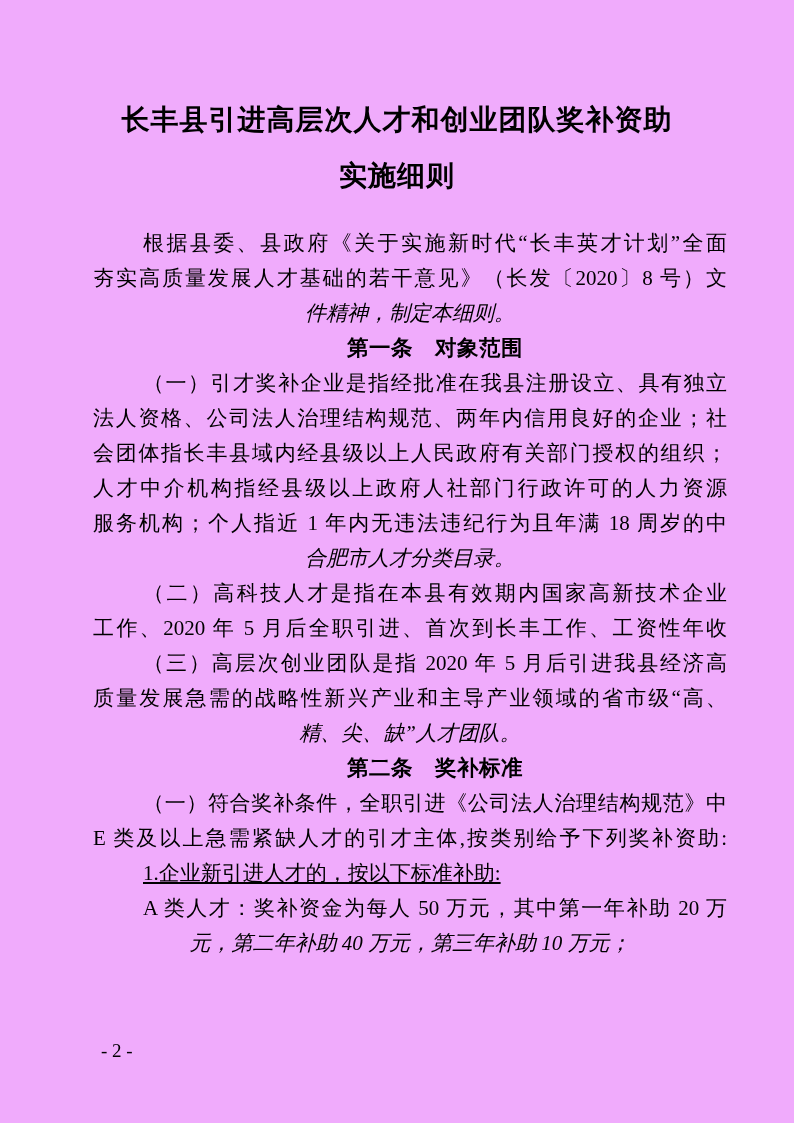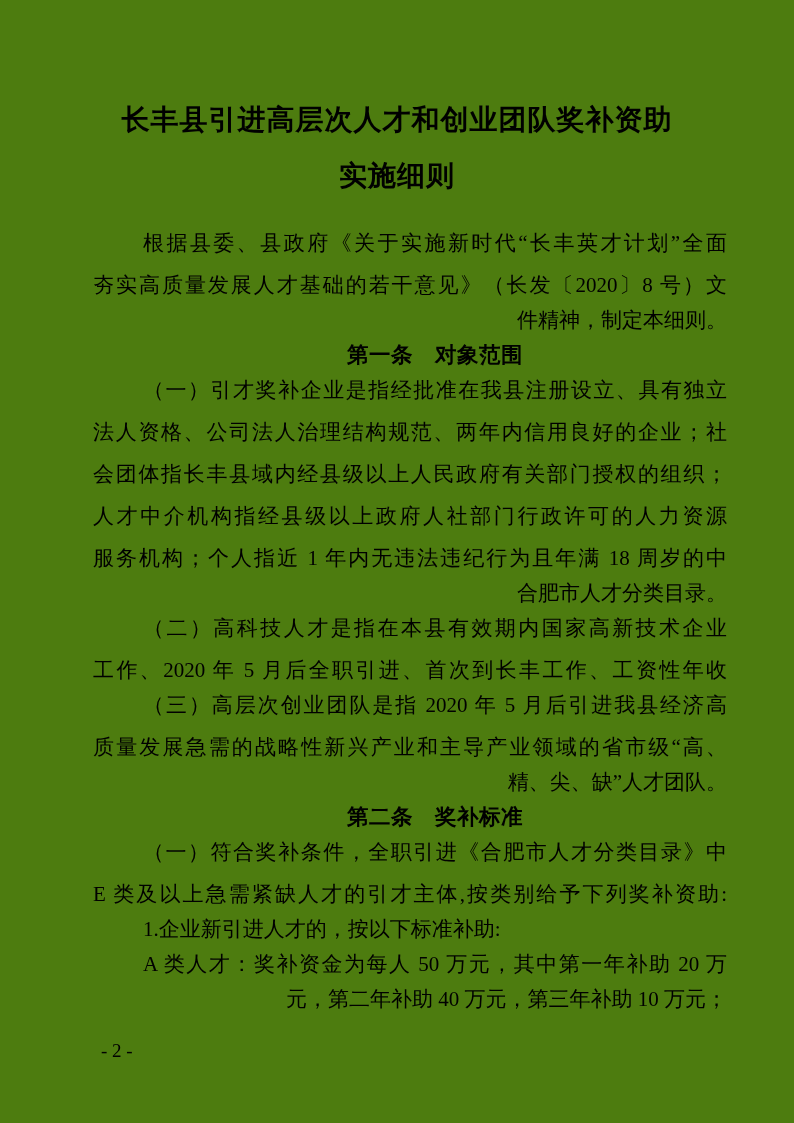--- a/index.html
+++ b/index.html
@@ -4,21 +4,21 @@
 <style>
   html, body {
     margin: 0;
     padding: 0;
     background: #ffffff;
   }
   .page {
     position: relative;
     width: 794px;
     height: 1123px;
-    background: #4d7c0f;
+    background: #f0abfc;
     overflow: hidden;
     font-family: "Liberation Serif", "DejaVu Serif", serif;
     color: #000000;
   }
   .title-block {
     position: absolute;
     top: 92px;
     left: 0;
     width: 794px;
     text-align: center;
@@ -40,37 +40,38 @@
   }
   .line {
     height: 35px;
     white-space: nowrap;
   }
   
   .pf {
     white-space: normal;
     text-align: justify;
     text-align-last: justify;
-    margin-top: 7px;
   }
   
   .pi {
     white-space: normal;
     text-align: justify;
     text-align-last: justify;
     padding-left: 50px;
   }
   
   .pe {
-    text-align: right;
+    text-align: center;
+    font-style: italic;
   }
   
   .pie {
     text-align: left;
     padding-left: 50px;
+    text-decoration: underline;
   }
   
   .h {
     font-family: "Liberation Sans", "DejaVu Sans", sans-serif;
     font-weight: bold;
     font-size: 21.5px;
     padding-left: 50px;
     letter-spacing: 0.5px;
     text-align: center;
   }
@@ -104,21 +105,21 @@
     <div class="line pf">会团体指长丰县域内经县级以上人民政府有关部门授权的组织；</div>
     <div class="line pf">人才中介机构指经县级以上政府人社部门行政许可的人力资源</div>
     <div class="line pf">服务机构；个人指近 1 年内无违法违纪行为且年满 18 周岁的中</div>
     <div class="line pe">合肥市人才分类目录。</div>
     <div class="line pi">（二）高科技人才是指在本县有效期内国家高新技术企业</div>
     <div class="line pf">工作、2020 年 5 月后全职引进、首次到长丰工作、工资性年收</div>
     <div class="line pi">（三）高层次创业团队是指 2020 年 5 月后引进我县经济高</div>
     <div class="line pf">质量发展急需的战略性新兴产业和主导产业领域的省市级“高、</div>
     <div class="line pe">精、尖、缺”人才团队。</div>
     <div class="line h">第二条　奖补标准</div>
-    <div class="line pi">（一）符合奖补条件，全职引进《合肥市人才分类目录》中</div>
+    <div class="line pi">（一）符合奖补条件，全职引进《公司法人治理结构规范》中</div>
     <div class="line pf">E 类及以上急需紧缺人才的引才主体,按类别给予下列奖补资助:</div>
     <div class="line pie">1.企业新引进人才的，按以下标准补助:</div>
     <div class="line pi">A 类人才：奖补资金为每人 50 万元，其中第一年补助 20 万</div>
     <div class="line pe">元，第二年补助 40 万元，第三年补助 10 万元；</div>
   </div>
 
   <div class="footer">- 2 -</div>
 
 </div>
 

